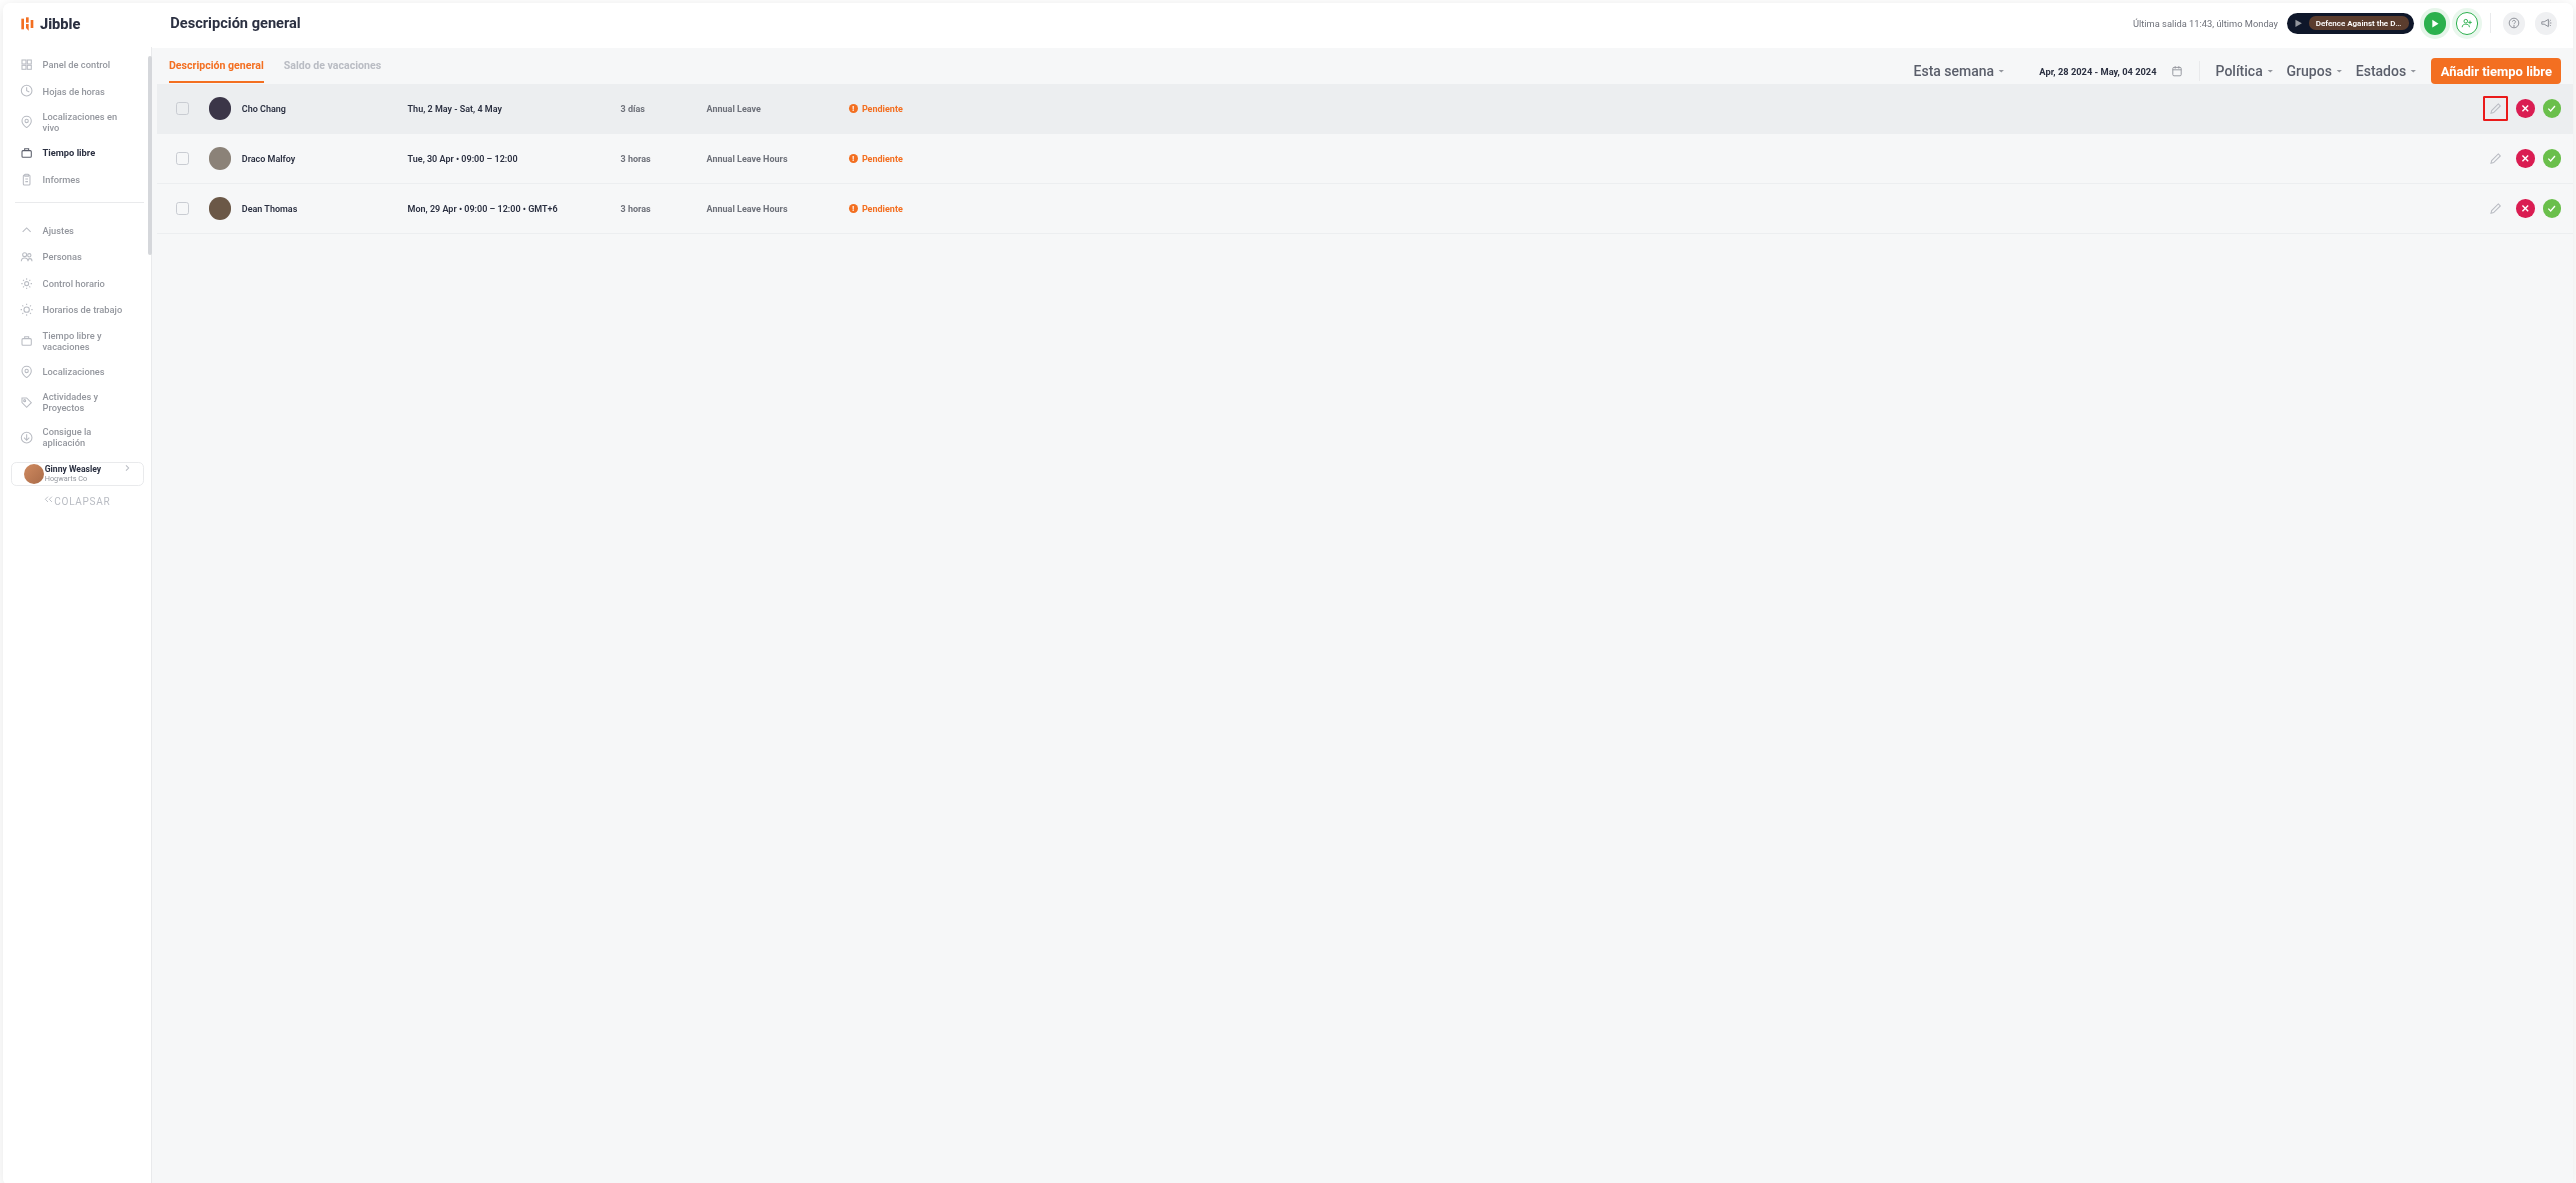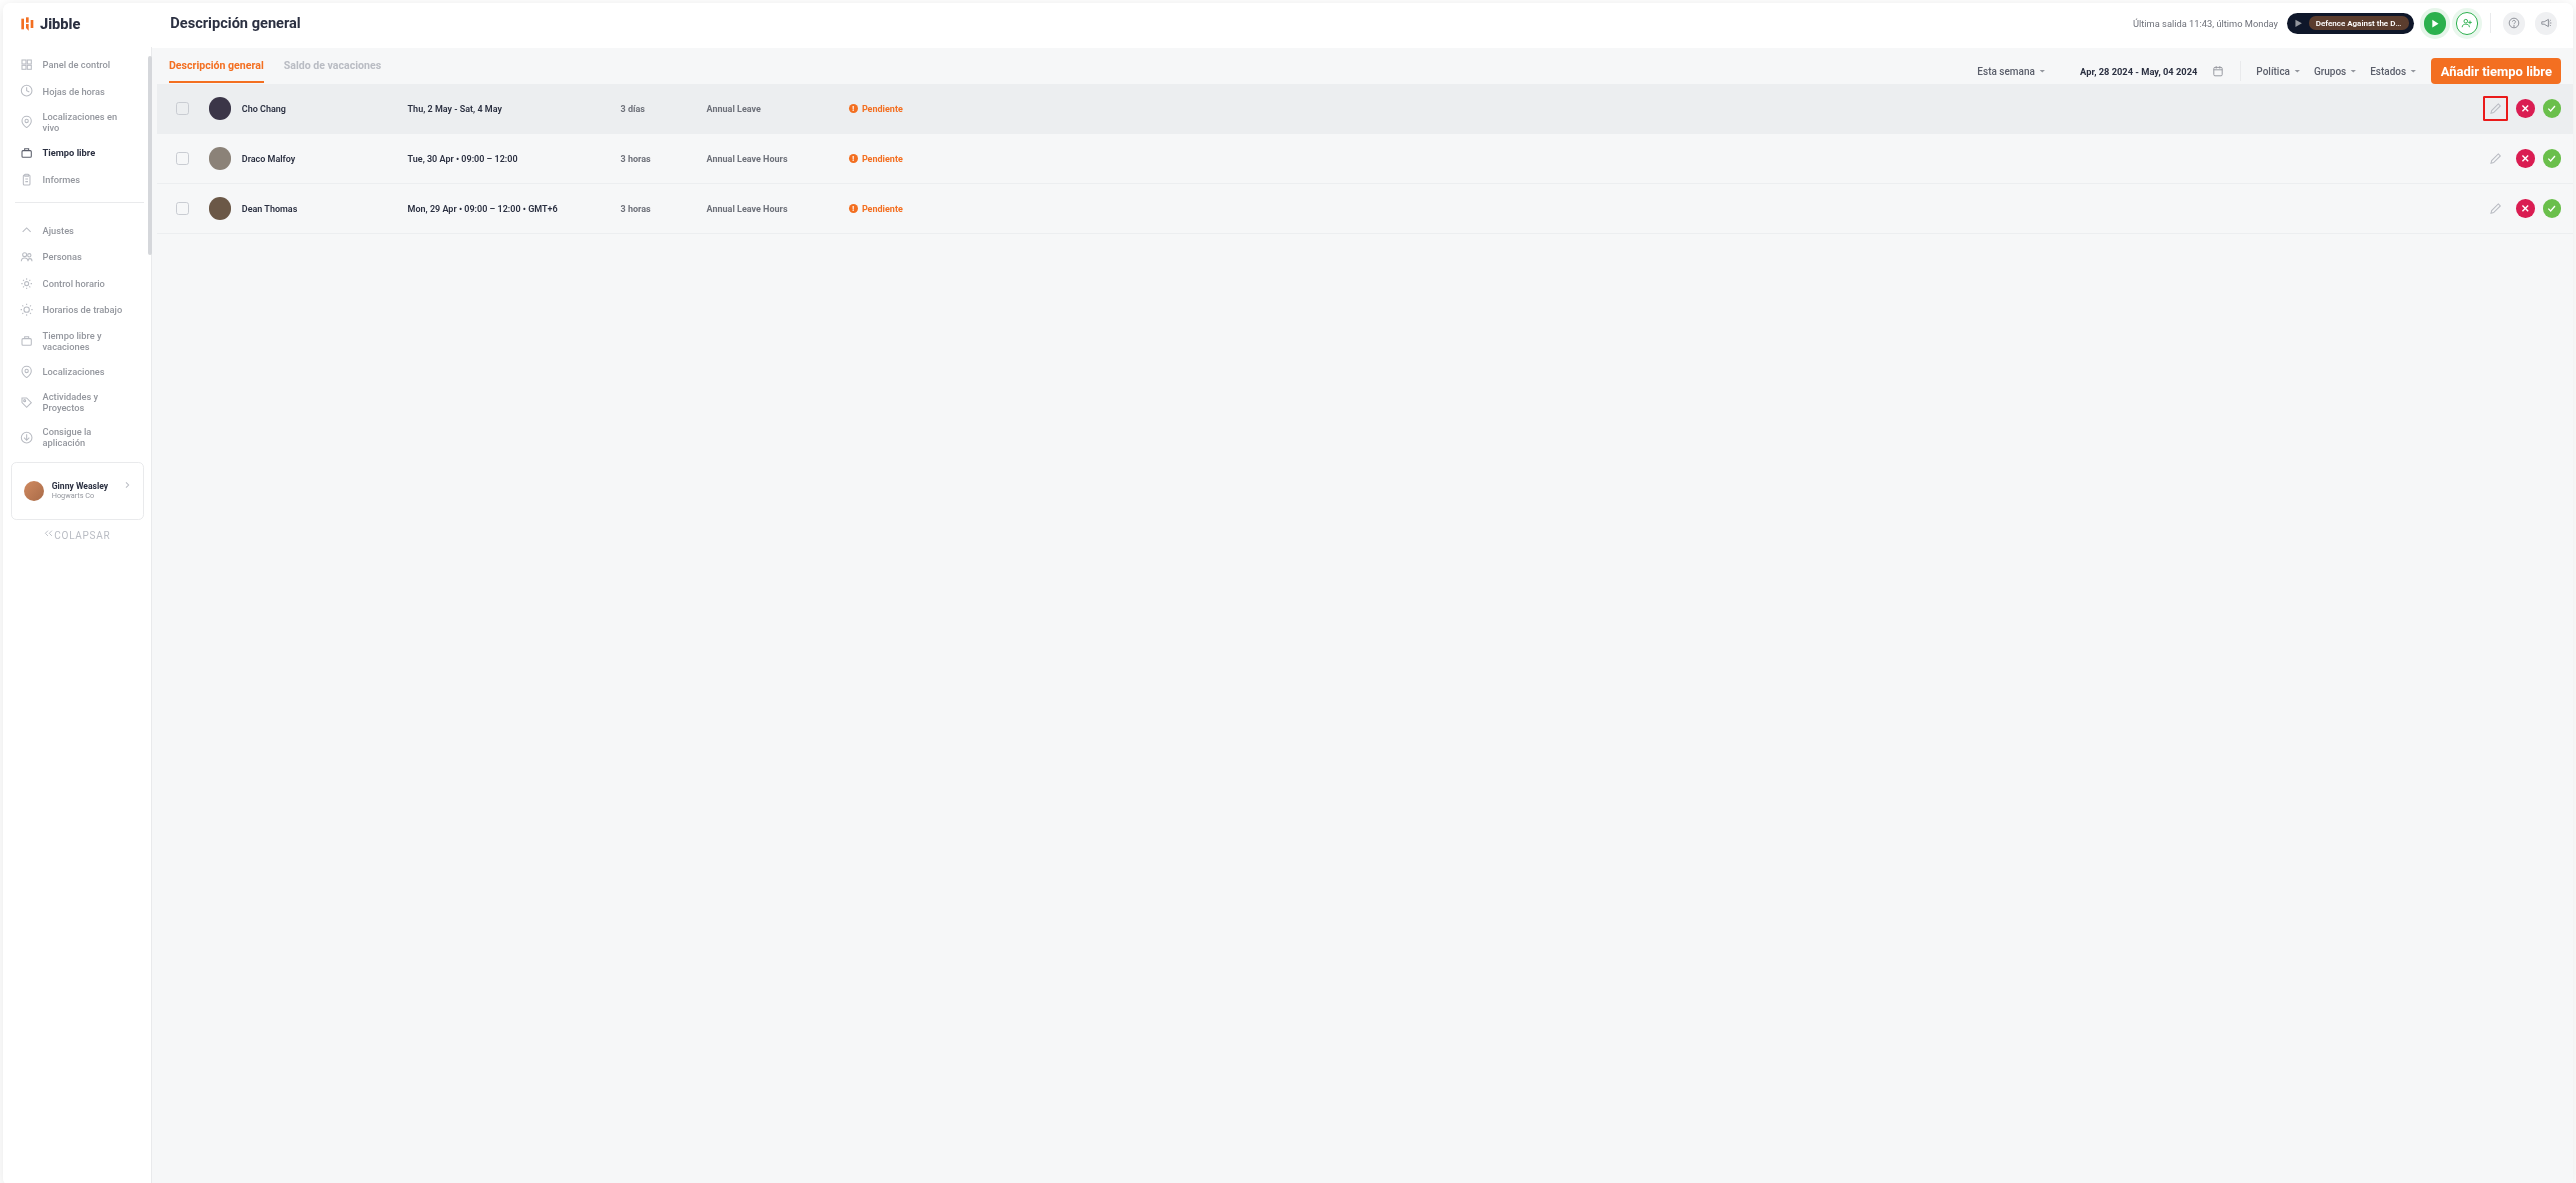--- a/index.html
+++ b/index.html
@@ -12,21 +12,21 @@
 .logo-icon { width: 16px; height: 16px; }
 .logo-text { font-size: 14.6px; font-weight: 800; color: #2b3041; }
 .nav { flex: 0 0 auto; padding-top: 6.6px; }
 .nav-item { display: flex; align-items: center; gap: 9.3px; padding: 6.6px 17.3px; color: #94979e; cursor: pointer; }
 .nav-item.active { color: #2b3041; font-weight: 700; }
 .nav-item .label { font-size: 9.3px; font-weight: 500; }
 .nav-item.active .label { font-weight: 700; }
 .nav-divider { height: 0.7px; background: #e9eaec; margin: 9.3px 8px 8px 12px; }
 .nav-icon { width: 13.3px; height: 13.3px; stroke: #b9bcc3; fill: none; stroke-width: 1.6; flex-shrink: 0; }
 .nav-item.active .nav-icon { stroke: #5b5f6b; }
-.user-block { margin-top: auto; display: flex; align-items: flex-start; gap: 8px; padding: 18px 12px; border: 0.7px solid #e9eaec; border-radius: 5.3px; margin: 6.6px 8px 4px 8px; cursor: pointer; }
+.user-block { margin-top: auto; display: flex; align-items: flex-start; gap: 1px; padding: 1px 12px; border: 0.7px solid #e9eaec; border-radius: 5.3px; margin: 6.6px 8px 4px 8px; cursor: pointer; }
 .user-block .avatar { width: 20px; height: 20px; border-radius: 50%; background: linear-gradient(135deg,#d08a60,#a96b48); flex-shrink: 0; }
 .user-block .info { flex: 1; }
 .user-block .name { font-size: 8.6px; font-weight: 700; color: #2b3041; }
 .user-block .org { font-size: 7.3px; color: #94979e; }
 .collapse-btn { display: flex; align-items: flex-start; justify-content: center; gap: 1px; padding: 6.6px; color: #b9bcc3; font-size: 10px; letter-spacing: 0.7px; cursor: pointer; }
 .sidebar-right-border { position: absolute; top: 44px; right: 0; bottom: 0; width: 4px; border-right: 0.7px solid #e9eaec; background: #fff; }
 .scrollbar-thumb { position: absolute; top: 53px; right: 0; width: 4px; height: 199px; background: #d5d7db; border-radius: 2px; }
 
 
 .main { flex: 1; display: flex; flex-direction: column; background: #fff; }
@@ -41,21 +41,21 @@
 .circ-outline-green { border: 1.1px solid #2bb04d; box-shadow: 0 0 0 4px rgba(43,176,77,0.10); }
 .circ-gray { background: #eff0f2; }
 .vdiv { width: 0.7px; height: 20px; background: #e9eaec; margin: 0 2.7px; }
 
 
 .content { flex: 1; background: #f6f7f8; padding: 10.6px 0 0 5.3px; overflow: auto; }
 .toolbar { display: flex; align-items: center; padding: 0 12px; gap: 14.6px; }
 .tabs { display: flex; gap: 20px; flex: 1; }
 .tab { font-size: 10.6px; font-weight: 700; color: #b9bcc3; padding-bottom: 9.3px; cursor: pointer; }
 .tab.active { color: #f36f21; border-bottom: 2px solid #f36f21; }
-.dd { display: flex; align-items: center; gap: 4px; color: #5b5f6b; font-size: 10px; font-weight: 500; cursor: pointer; justify-content: space-between; }
+.dd { display: flex; align-items: center; gap: 4px; color: #5b5f6b; font-size: 14px; font-weight: 500; cursor: pointer; justify-content: space-between; }
 .date-range { font-size: 9.3px; font-weight: 700; color: #2b3041; margin-left: 20px; }
 .cal-ico { width: 12px; height: 12px; }
 .toolbar .vdiv { margin: 0 1.3px; }
 .add-btn { background: #f36f21; color: #fff; font-size: 13px; font-weight: 700; padding: 5.3px 9.3px; border-radius: 4px; cursor: pointer; }
 .chev { width: 6.6px; height: 6.6px; }
 
 
 .tbl-head { display: flex; align-items: center; padding: 8px 12px 9.3px 18.6px; gap: 0; background: #f6f7f8; }
 .tbl-row { display: flex; align-items: center; padding: 12px 12px 12px 18.6px; border-bottom: 0.7px solid #eceef0; }
 .tbl-row.hl { background: #eceef0; }

